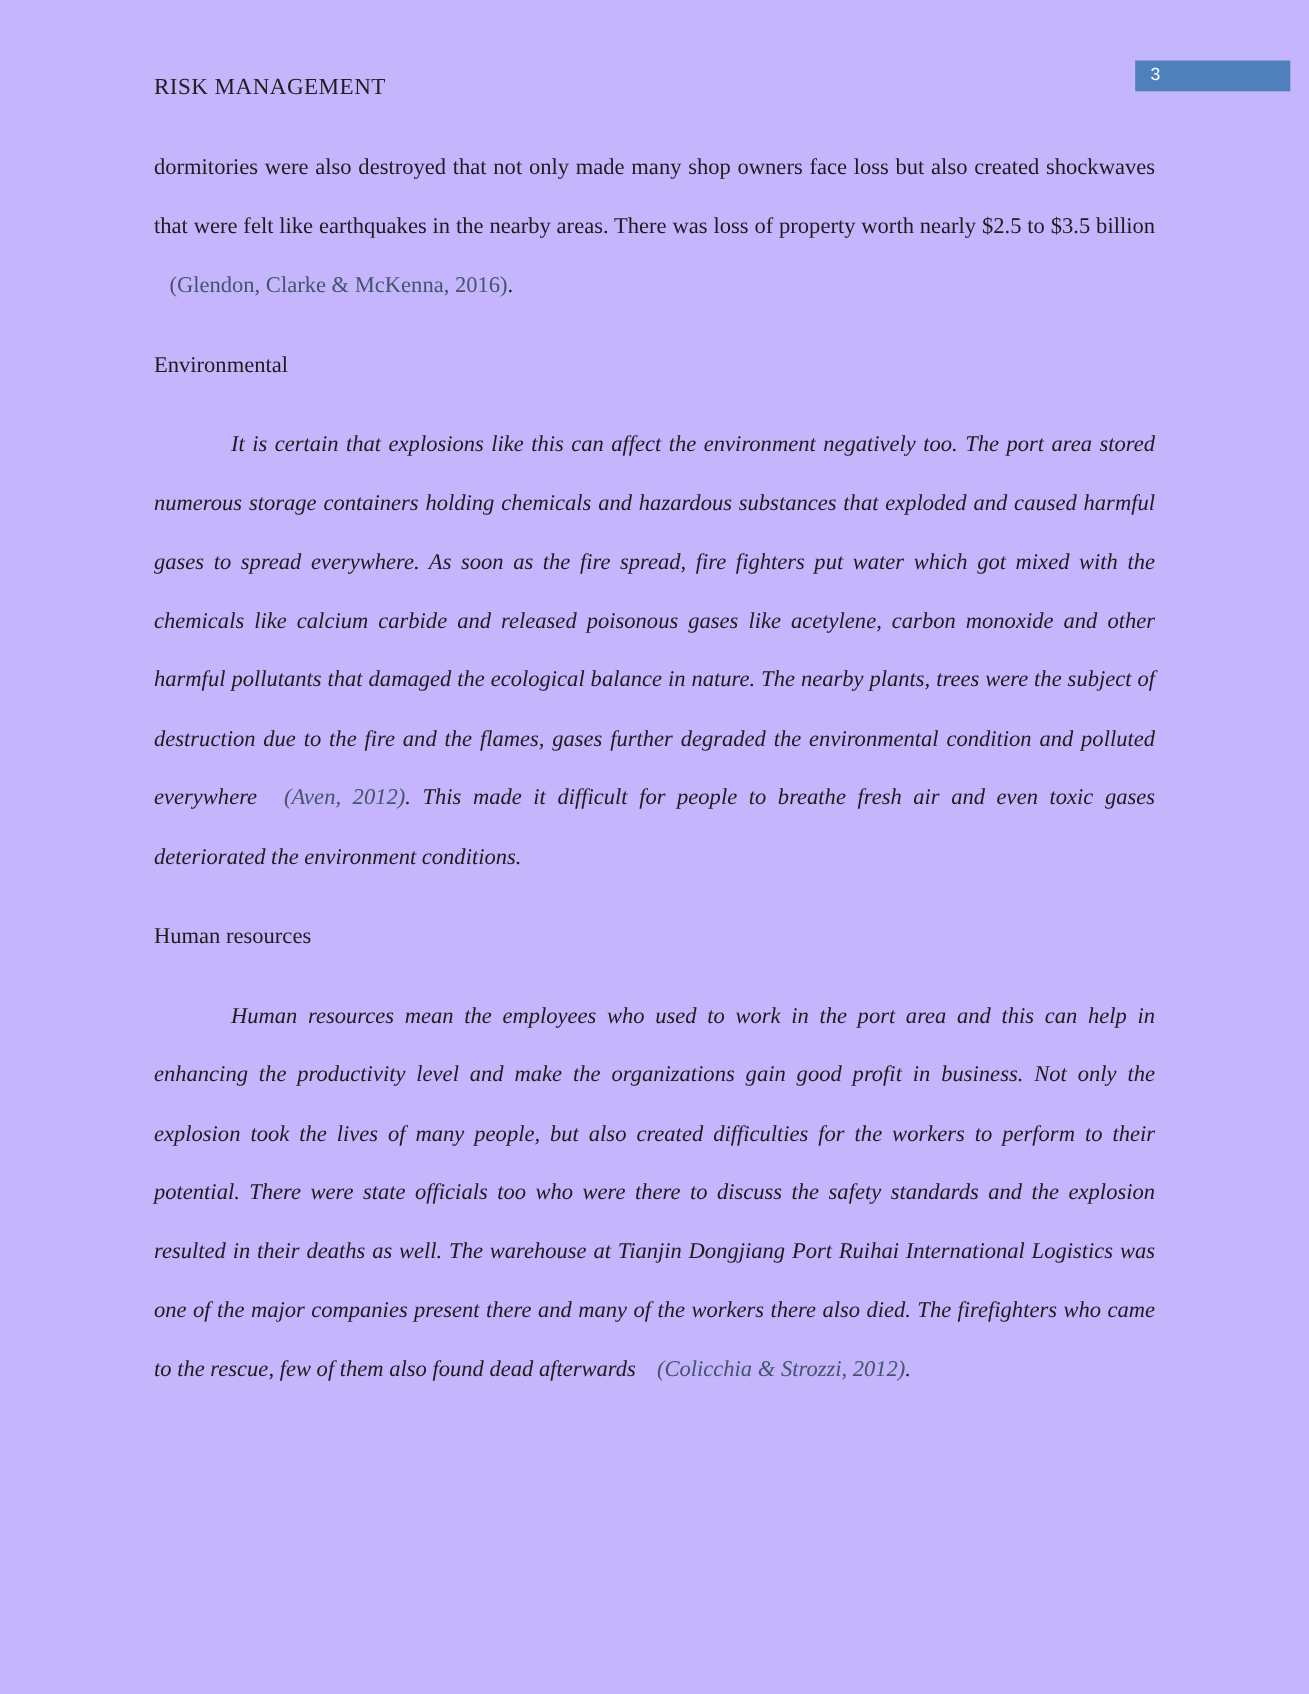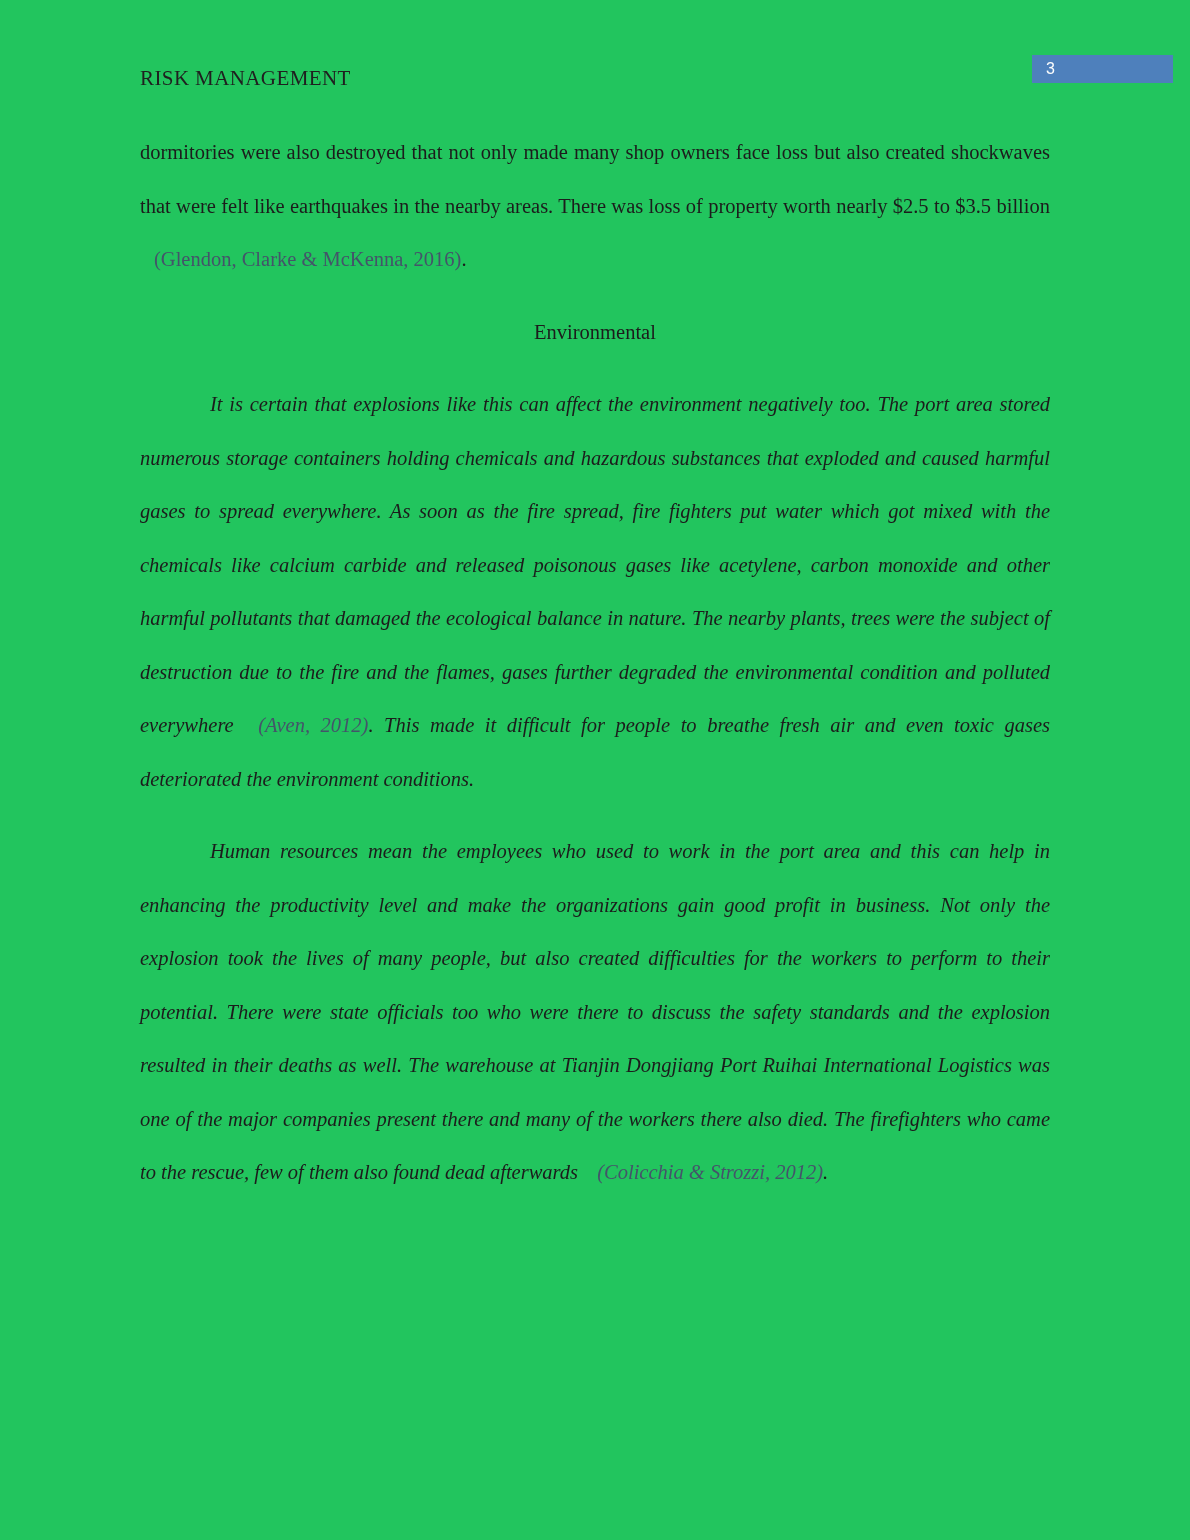--- a/index.html
+++ b/index.html
@@ -4,21 +4,21 @@
 <style>
   html, body {
     margin: 0;
     padding: 0;
     background: #ffffff;
   }
   .page {
     position: relative;
     width: 1190px;
     height: 1540px;
-    background: #22c55e;
+    background: #c4b5fd;
     overflow: hidden;
     font-family: "Liberation Serif", serif;
   }
   .header-title {
     position: absolute;
     left: 140px;
     top: 66px;
     font-size: 21px;
     letter-spacing: 0.4px;
     color: #1f1f1f;
@@ -55,21 +55,21 @@
   }
   .para.indent {
     text-indent: 70px;
     font-style: italic;
   }
   .heading {
     font-size: 20.5px;
     font-weight: normal;
     line-height: 53.5px;
     margin: 0 0 19px 0;
-    text-align: center;
+    text-align: left;
     color: #1c1c1c;
   }
   .citation {
     color: var(--citation-color, #44546A);
     margin-left: 14px;
   }
 </style>
 </head>
 <body>
 
@@ -82,17 +82,18 @@
   </div>
 
   <div class="doc">
 
     <p class="para"><span>dormitories were also destroyed that not only made many shop owners face loss but also created shockwaves that were felt like earthquakes in the nearby areas. There was loss of property worth nearly $2.5 to $3.5 billion </span><span class="citation">(Glendon, Clarke &amp; McKenna, 2016)</span><span>.</span></p>
 
     <h2 class="heading">Environmental</h2>
 
     <p class="para indent"><span>It is certain that explosions like this can affect the environment negatively too. The port area stored numerous storage containers holding chemicals and hazardous substances that exploded and caused harmful gases to spread everywhere. As soon as the fire spread, fire fighters put water which got mixed with the chemicals like calcium carbide and released poisonous gases like acetylene, carbon monoxide and other harmful pollutants that damaged the ecological balance in nature. The nearby plants, trees were the subject of destruction due to the fire and the flames, gases further degraded the environmental condition and polluted everywhere </span><span class="citation">(Aven, 2012)</span><span>. This made it difficult for people to breathe fresh air and even toxic gases deteriorated the environment conditions.</span></p>
 
+    <h2 class="heading">Human resources</h2>
 
     <p class="para indent"><span>Human resources mean the employees who used to work in the port area and this can help in enhancing the productivity level and make the organizations gain good profit in business. Not only the explosion took the lives of many people, but also created difficulties for the workers to perform to their potential. There were state officials too who were there to discuss the safety standards and the explosion resulted in their deaths as well. The warehouse at Tianjin Dongjiang Port Ruihai International Logistics was one of the major companies present there and many of the workers there also died. The firefighters who came to the rescue, few of them also found dead afterwards </span><span class="citation">(Colicchia &amp; Strozzi, 2012)</span><span>.</span></p>
 
   </div>
 </div>
 
 </body></html>

